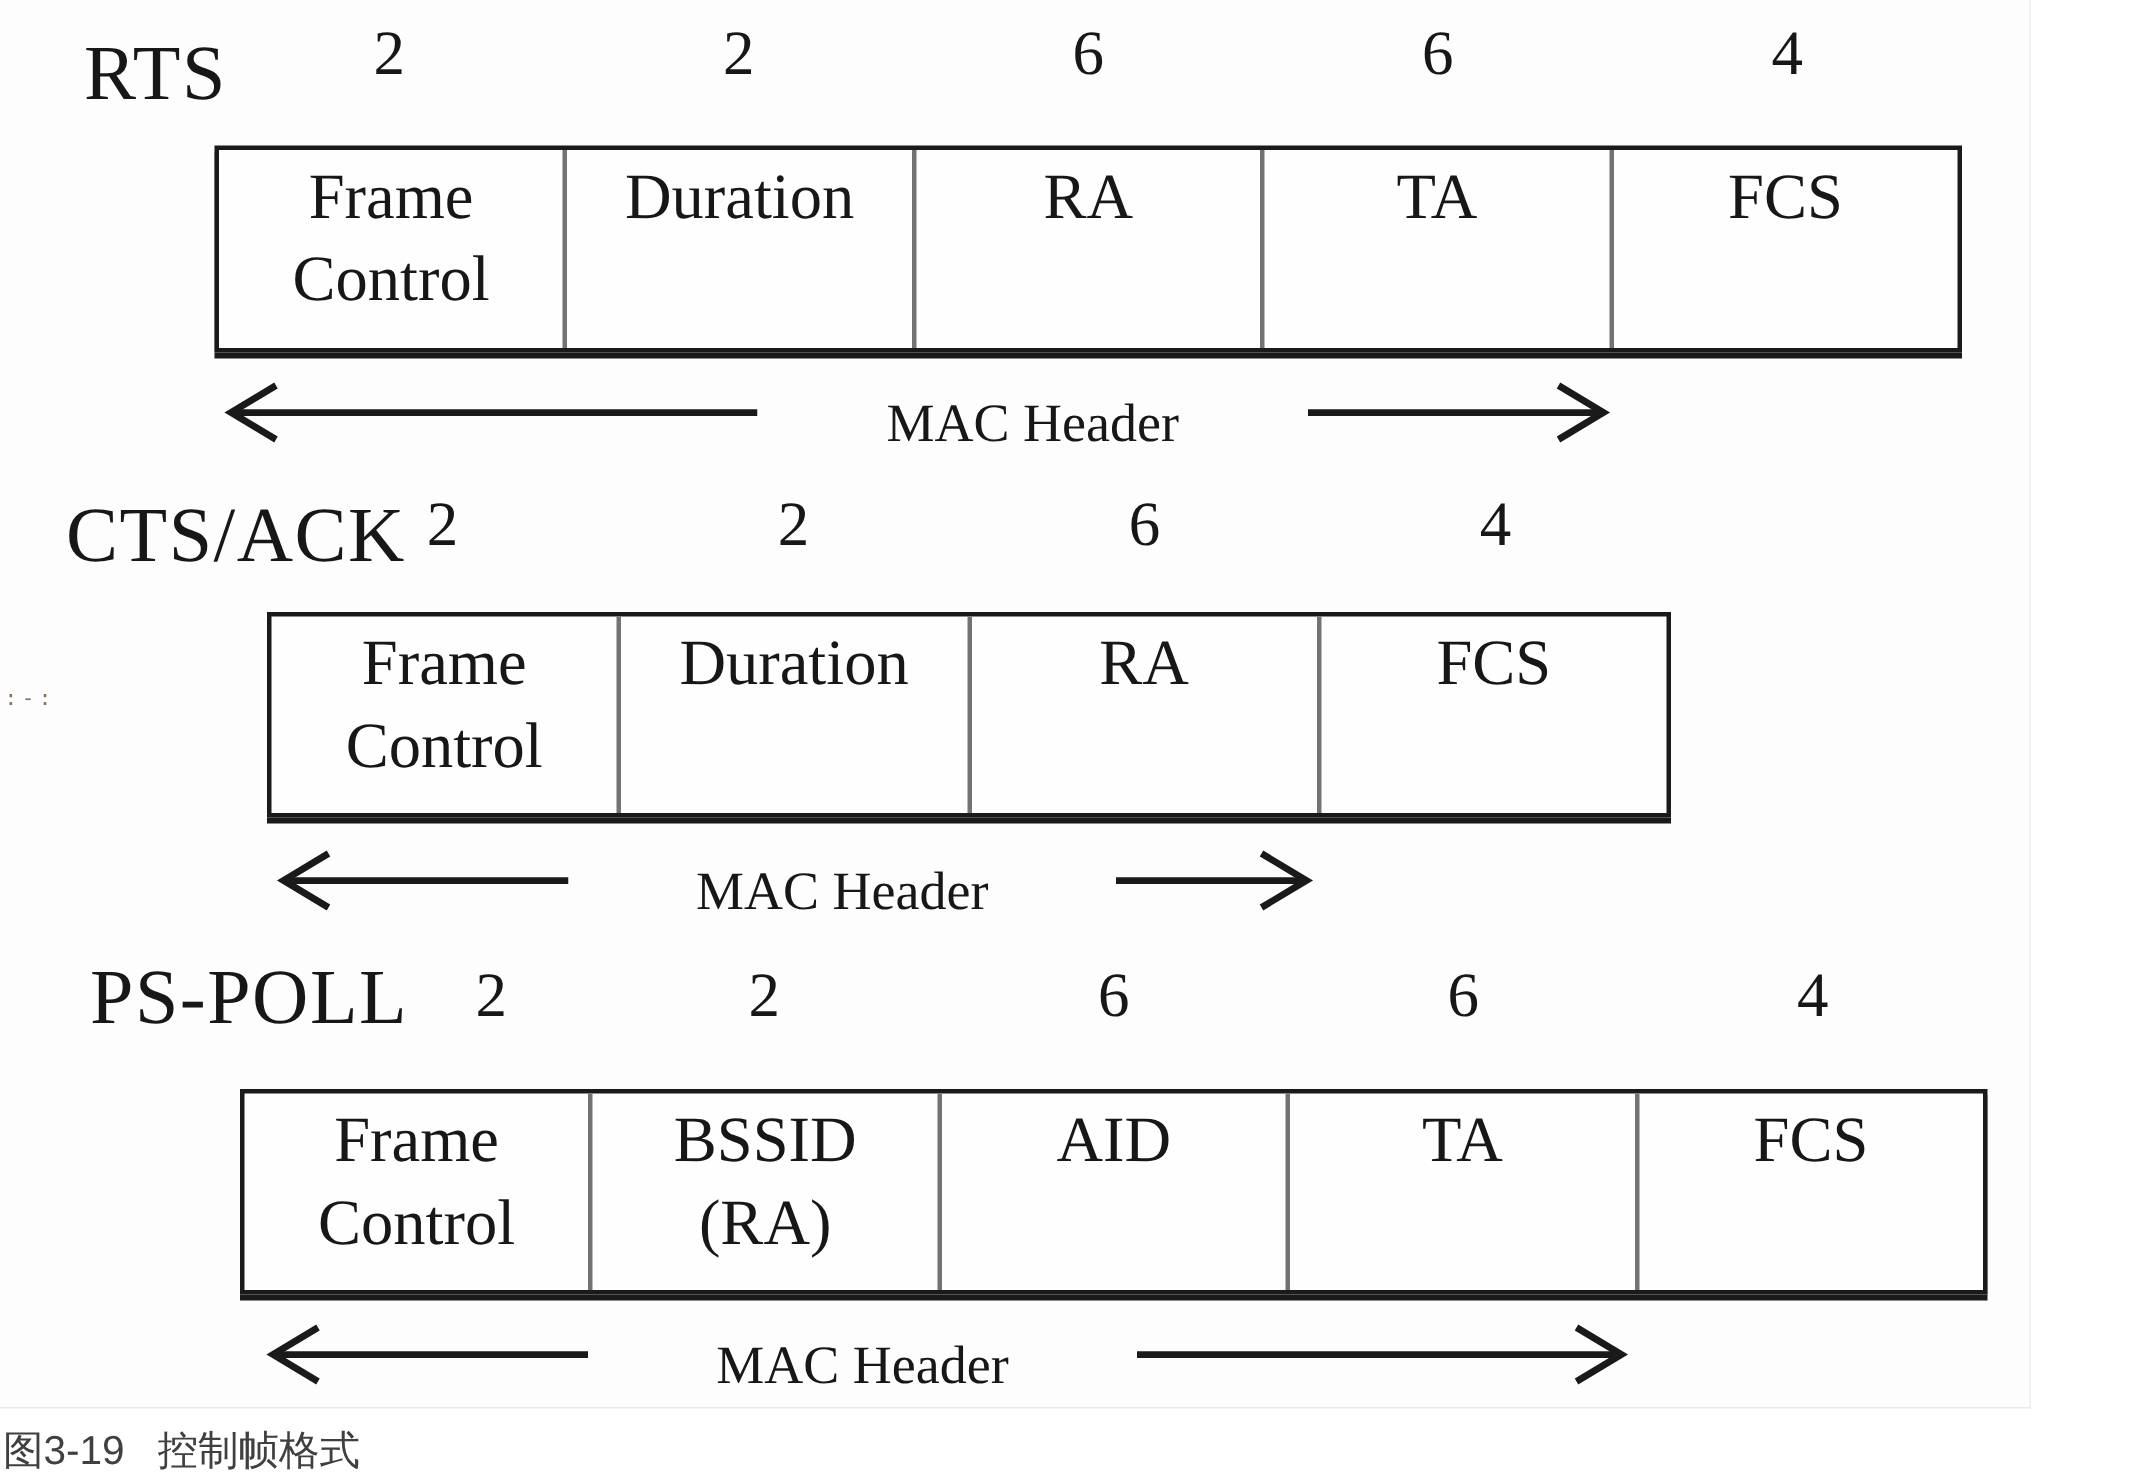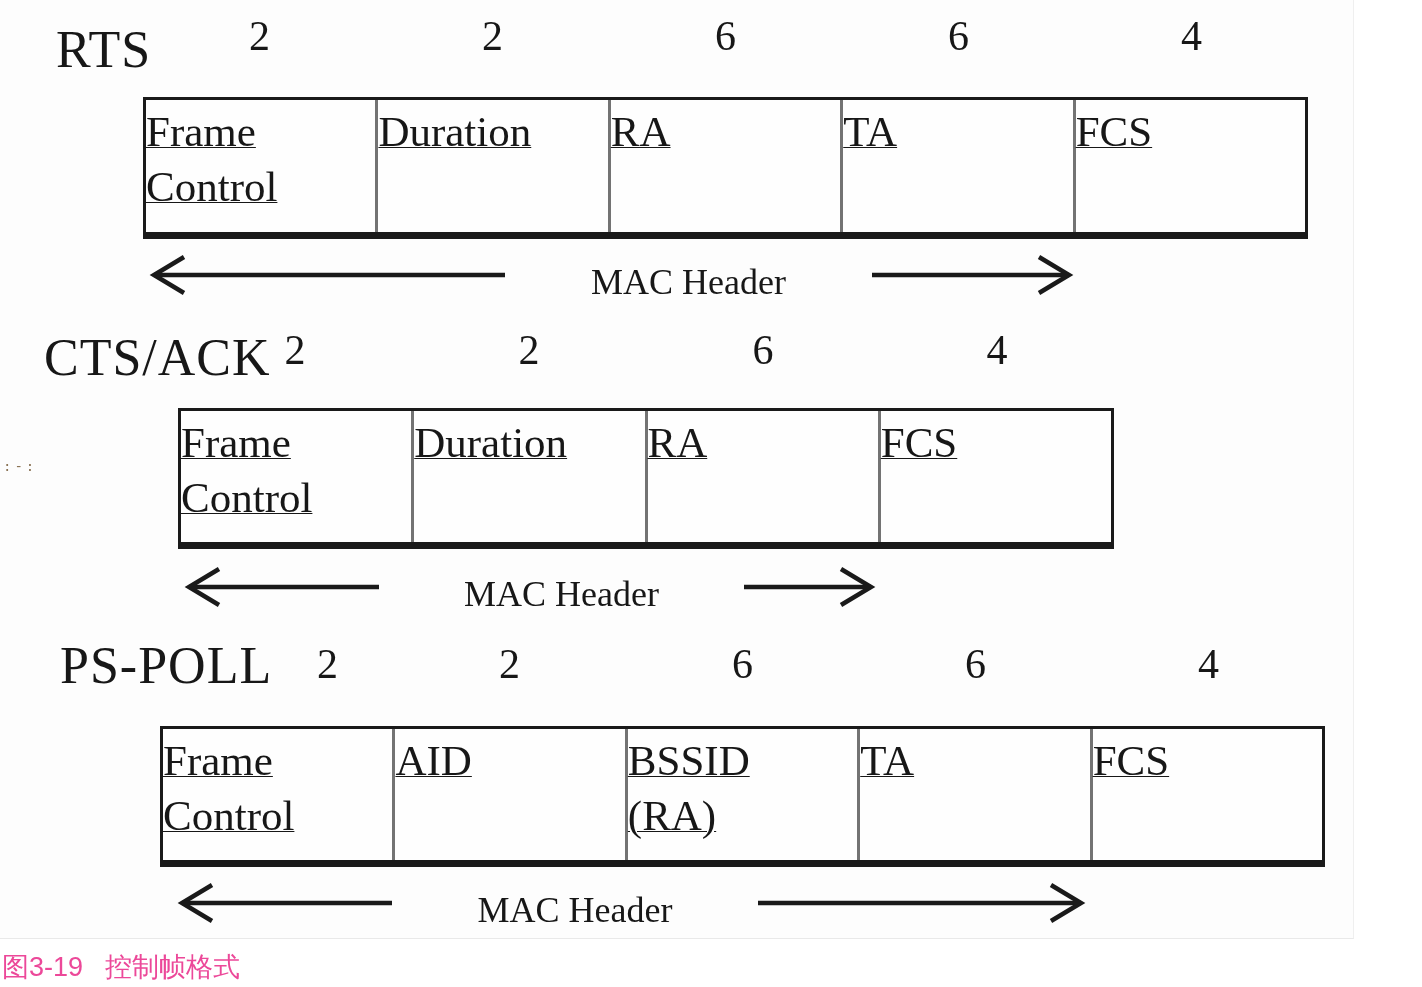--- a/index.html
+++ b/index.html
@@ -40,23 +40,23 @@
   .frame-box {
     position: absolute;
     display: flex;
     border: 3px solid #1a1a1a;
     box-shadow: 0 4px 0 #1a1a1a;
     background: #fefefe;
     box-sizing: border-box;
   }
   .field-cell {
     flex: 1 1 0;
+    text-align: center;
     padding-top: 4px;
     box-sizing: border-box;
-    text-decoration: underline;
   }
   .field-cell + .field-cell { border-left: 3px solid #737373; }
   .field-label {
     font-size: 43px;
     line-height: 1.28;
     white-space: pre-line;
   }
   .mac-header-arrow {
     position: absolute;
     display: flex;
@@ -82,21 +82,21 @@
     font-size: 14px;
     letter-spacing: 3px;
     color: #8a7355;
   }
   #figure-caption {
     position: absolute;
     left: 2px;
     top: 949px;
     font-family: "Liberation Sans", "DejaVu Sans", sans-serif;
     font-size: 27px;
-    color: #ec4899;
+    color: #404040;
     white-space: nowrap;
   }
   #figure-caption .figure-title { margin-left: 22px; }
 </style>
 </head>
 <body>
 
 <div id="canvas">
   <div id="scan-region"></div>
 
@@ -182,24 +182,24 @@
     <span class="byte-count" style="left:393px; top:640px; width:233px;">2</span>
     <span class="byte-count" style="left:626px; top:640px; width:233px;">6</span>
     <span class="byte-count" style="left:859px; top:640px; width:233px;">6</span>
     <span class="byte-count" style="left:1092px; top:640px; width:233px;">4</span>
 
     <div class="frame-box" style="left:160px; top:726px; width:1165px; height:137px;">
       <div class="field-cell">
         <span class="field-label">Frame
 Control</span></div>
       <div class="field-cell">
-        <span class="field-label">AID</span></div>
-      <div class="field-cell">
         <span class="field-label">BSSID
 (RA)</span></div>
+      <div class="field-cell">
+        <span class="field-label">AID</span></div>
       <div class="field-cell">
         <span class="field-label">TA</span></div>
       <div class="field-cell">
         <span class="field-label">FCS</span></div>
     </div>
 
     <div class="mac-header-arrow" style="left:176px; top:874px; width:911px;">
       <svg class="arrow-seg" width="216" height="46">
         <path d="M36 5 L6 23 L36 41" fill="none" stroke="#1a1a1a" stroke-width="4.5"></path>
         <line x1="6" y1="23" x2="216" y2="23" stroke="#1a1a1a" stroke-width="4.5"></line>

